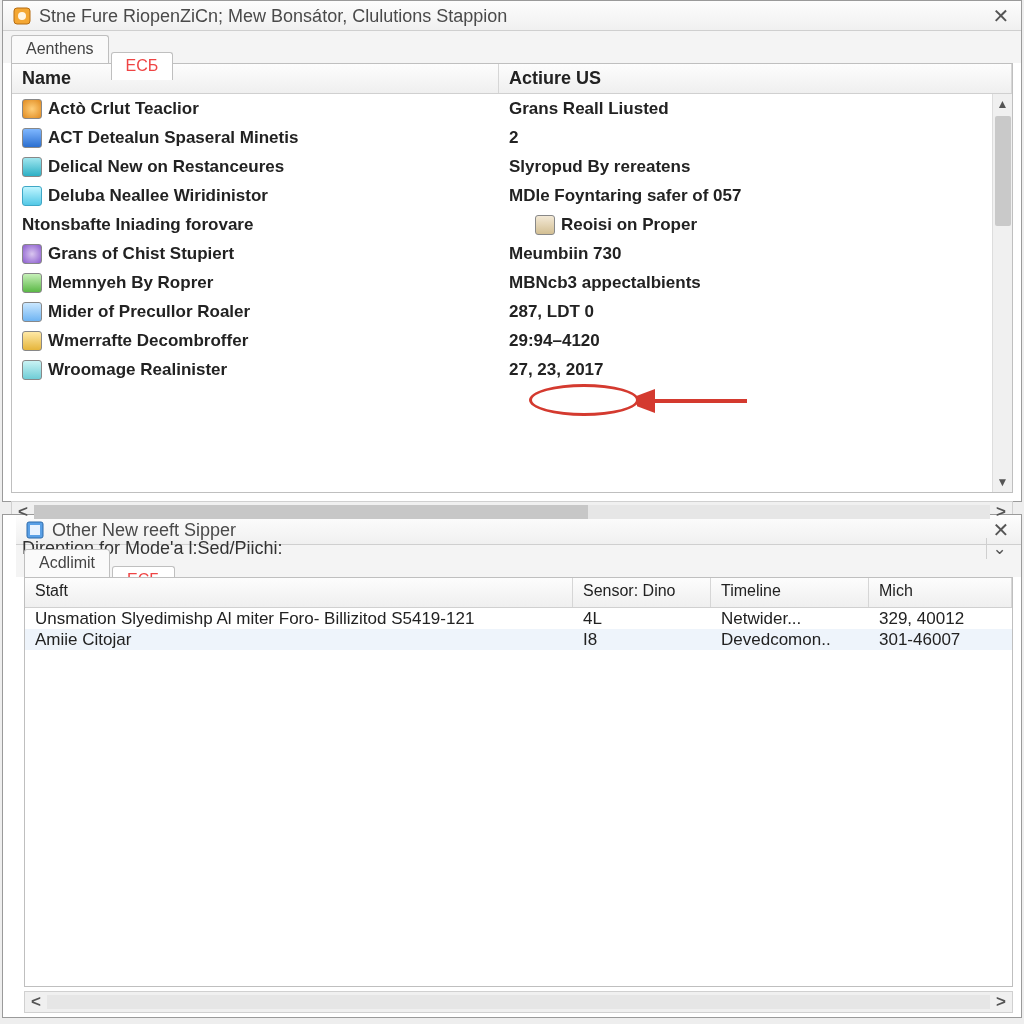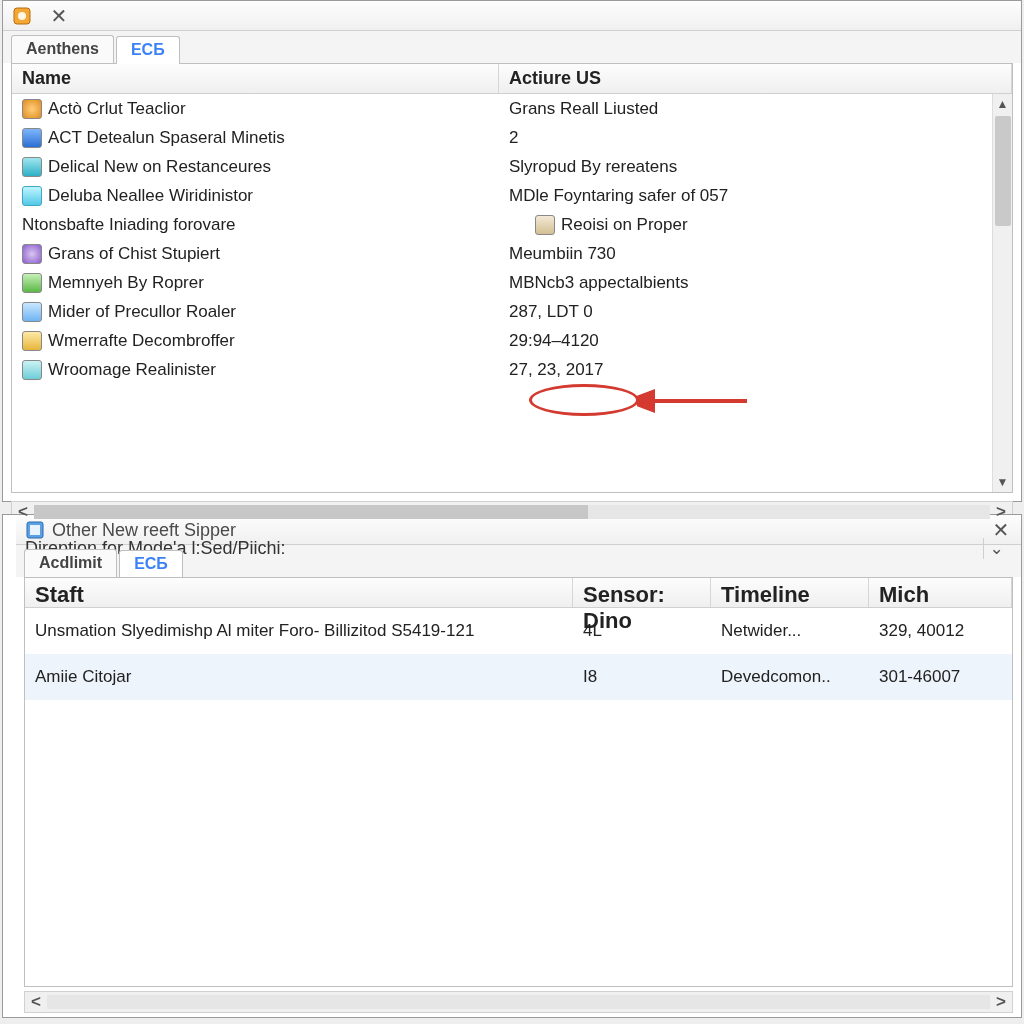--- a/index.html
+++ b/index.html
@@ -5,68 +5,69 @@
 * { box-sizing: border-box; margin: 0; padding: 0; }
 html, body { width: 1024px; height: 1024px; overflow: hidden; font-family: "Segoe UI", Tahoma, sans-serif; font-size: 17px; color: #222; background: #eeeeee; }
 .window { background: #fff; border: 1px solid #9a9a9a; margin: 0 2px; }
 .win1 { height: 502px; }
 .win2 { margin-top: 12px; height: 504px; padding-left: 13px; }
 .titlebar { height: 30px; display: flex; align-items: center; background: linear-gradient(#fdfdfd,#f0f0f0); border-bottom: 1px solid #cfcfcf; }
 .titlebar .icon { width: 22px; height: 22px; margin: 0 6px 0 8px; display: flex; align-items: center; justify-content: center; }
 .titlebar .title { flex: 1; color: #4a4a4a; font-size: 18px; padding-top: 2px; }
 .titlebar .close { width: 40px; height: 26px; display: flex; align-items: center; justify-content: center; color: #555; font-size: 20px; cursor: pointer; }
 .tabs { height: 32px; display: flex; align-items: flex-end; padding-left: 8px; background: #f4f4f4; }
-.tab { height: 28px; padding: 4px 14px 0 14px; border: 1px solid #bfbfbf; border-bottom: none; border-radius: 3px 3px 0 0; margin-right: 2px; background: #fafafa; color: #444; cursor: pointer; font-size: 16px; font-weight: bold; }
-.tab.active { background: #fff; color: #3b82f6; position: relative; top: 1px; }
+.tab { height: 28px; padding: 4px 14px 0 14px; border: 1px solid #bfbfbf; border-bottom: none; border-radius: 3px 3px 0 0; margin-right: 2px; background: #fafafa; color: #444; cursor: pointer; font-size: 16px; }
+.tab.active { background: #fff; color: #ef4444; position: relative; top: 17px; }
 .panel { border: 1px solid #bfbfbf; margin: 0 8px 8px 8px; background: #fff; }
 .win1 .panel { height: 430px; }
 .gridhead { display: flex; height: 30px; border-bottom: 1px solid #d0d0d0; background: linear-gradient(#fdfdfd,#efefef); font-weight: 700; font-size: 18px; }
 .gridhead .hcell { border-right: 1px solid #d6d6d6; padding: 4px 10px; }
 .gridbody { position: relative; height: calc(100% - 30px); overflow: hidden; }
 .row { display: flex; height: 29px; align-items: center; }
-.cell { padding: 0 10px; white-space: nowrap; overflow: hidden; }
+.cell { padding: 0 10px; white-space: nowrap; overflow: hidden; font-weight: bold; }
 .c-name { width: 487px; display: flex; align-items: center; }
 .c-val { flex: 1; }
 .rowicon { width: 20px; height: 20px; margin-right: 6px; border: 1px solid #888; border-radius: 3px; display: inline-block; }
 .vscroll { position: absolute; right: 0; top: 0; width: 20px; height: 100%; background: #f0f0f0; border-left: 1px solid #ddd; }
 .vscroll .up, .vscroll .dn { height: 20px; text-align: center; font-size: 12px; color: #555; line-height: 20px; }
 .vscroll .thumb { position: absolute; left: 2px; width: 16px; background: #c9c9c9; border-radius: 2px; }
 .hscroll { height: 22px; display: flex; align-items: center; background: #f0f0f0; border: 1px solid #d0d0d0; margin: 0 8px 8px 8px; }
 .hscroll .lt, .hscroll .rt { width: 22px; text-align: center; color: #555; font-weight: 700; }
 .hscroll .track { flex: 1; height: 14px; background: #e6e6e6; position: relative; }
 .hscroll .thumb { position: absolute; top: 0; height: 14px; background: #c7c7c7; }
-.combo { height: 34px; border: 4px solid #22c55e; margin: 0 8px 12px 8px; display: flex; align-items: center; background: #fff; }
+.combo { height: 34px; border: 1px solid #22c55e; margin: 0 8px 12px 8px; display: flex; align-items: center; background: #fff; }
 .combo .txt { flex: 1; padding: 0 10px; color: #333; font-size: 18px; }
 .combo .arrow { width: 26px; text-align: center; border-left: 1px solid #cfcfcf; color: #555; }
 
 .win2 .panel2 { border: 1px solid #bfbfbf; margin: 0 8px 8px 8px; background: #fff; height: 410px; position: relative; }
-.gridhead2 { display: flex; height: 30px; border-bottom: 1px solid #d0d0d0; background: linear-gradient(#fdfdfd,#efefef); font-weight: 700; font-size: 22px; }
+.gridhead2 { display: flex; height: 30px; border-bottom: 1px solid #d0d0d0; background: linear-gradient(#fdfdfd,#efefef); font-weight: 400; font-size: 16px; }
 .gridhead2 .hcell { border-right: 1px solid #d6d6d6; padding: 4px 10px; }
 .cA { width: 548px; } .cB { width: 138px; } .cC { width: 158px; } .cD { flex: 1; }
 .body2 { height: calc(100% - 30px); overflow: hidden; }
-.body2 .row2 { display: flex; height: 46px; align-items: center; }
+.body2 .row2 { display: flex; height: 21px; align-items: center; }
 .body2 .row2.alt { background: #eef4fb; }
 .body2 .cell2 { padding: 0 10px; white-space: nowrap; overflow: hidden; text-overflow: ellipsis; }
 
 .annot-circ { position: absolute; border: 3px solid #d43a2f; border-radius: 50%; pointer-events: none; }
 .annot-arrow { position: absolute; pointer-events: none; }
 
 .ic-orange{background:radial-gradient(circle,#ffcf7a,#e08a1f);} .ic-blue{background:linear-gradient(#7fb7ff,#2b6fd0);} .ic-teal{background:linear-gradient(#9fe6ef,#2db0c5);} .ic-cyan{background:linear-gradient(#bff5ff,#53c8e6);border-color:#3fa7c6;} .ic-tan{background:linear-gradient(#f3e9d6,#d3bf93);} .ic-purple{background:radial-gradient(circle,#d9c6ef,#8b5ccf);} .ic-green{background:linear-gradient(#c6f0b8,#5bb846);} .ic-sky{background:linear-gradient(#c9e7ff,#6fb4f2);} .ic-gold{background:linear-gradient(#ffe9a6,#e5b53b);} .ic-aqua{background:linear-gradient(#c9f3f4,#6fcdd6);}
 </style>
 </head>
 <body>
 
 <div class="window win1">
   <div class="titlebar">
     <span class="icon">
       <svg width="20" height="20" viewBox="0 0 20 20">
           <rect x="2" y="2" width="16" height="16" rx="3" fill="#f4a733" stroke="#b56c12"></rect>
           <circle cx="10" cy="10" r="4" fill="#fff6e6"></circle>
         </svg>
     </span>
+    <span class="title">Stne Fure RiopenZiCn; Mew Bonsátor, Clulutions Stappion</span>
     <span class="close">✕</span>
   </div>
   <div class="tabs">
     <div class="tab">Aenthens</div>
     <div class="tab active">ECБ</div>
   </div>
   <div class="panel">
     <div class="gridhead">
       <div class="hcell c-name">Name</div>
       <div class="hcell c-val">Actiure US</div>

